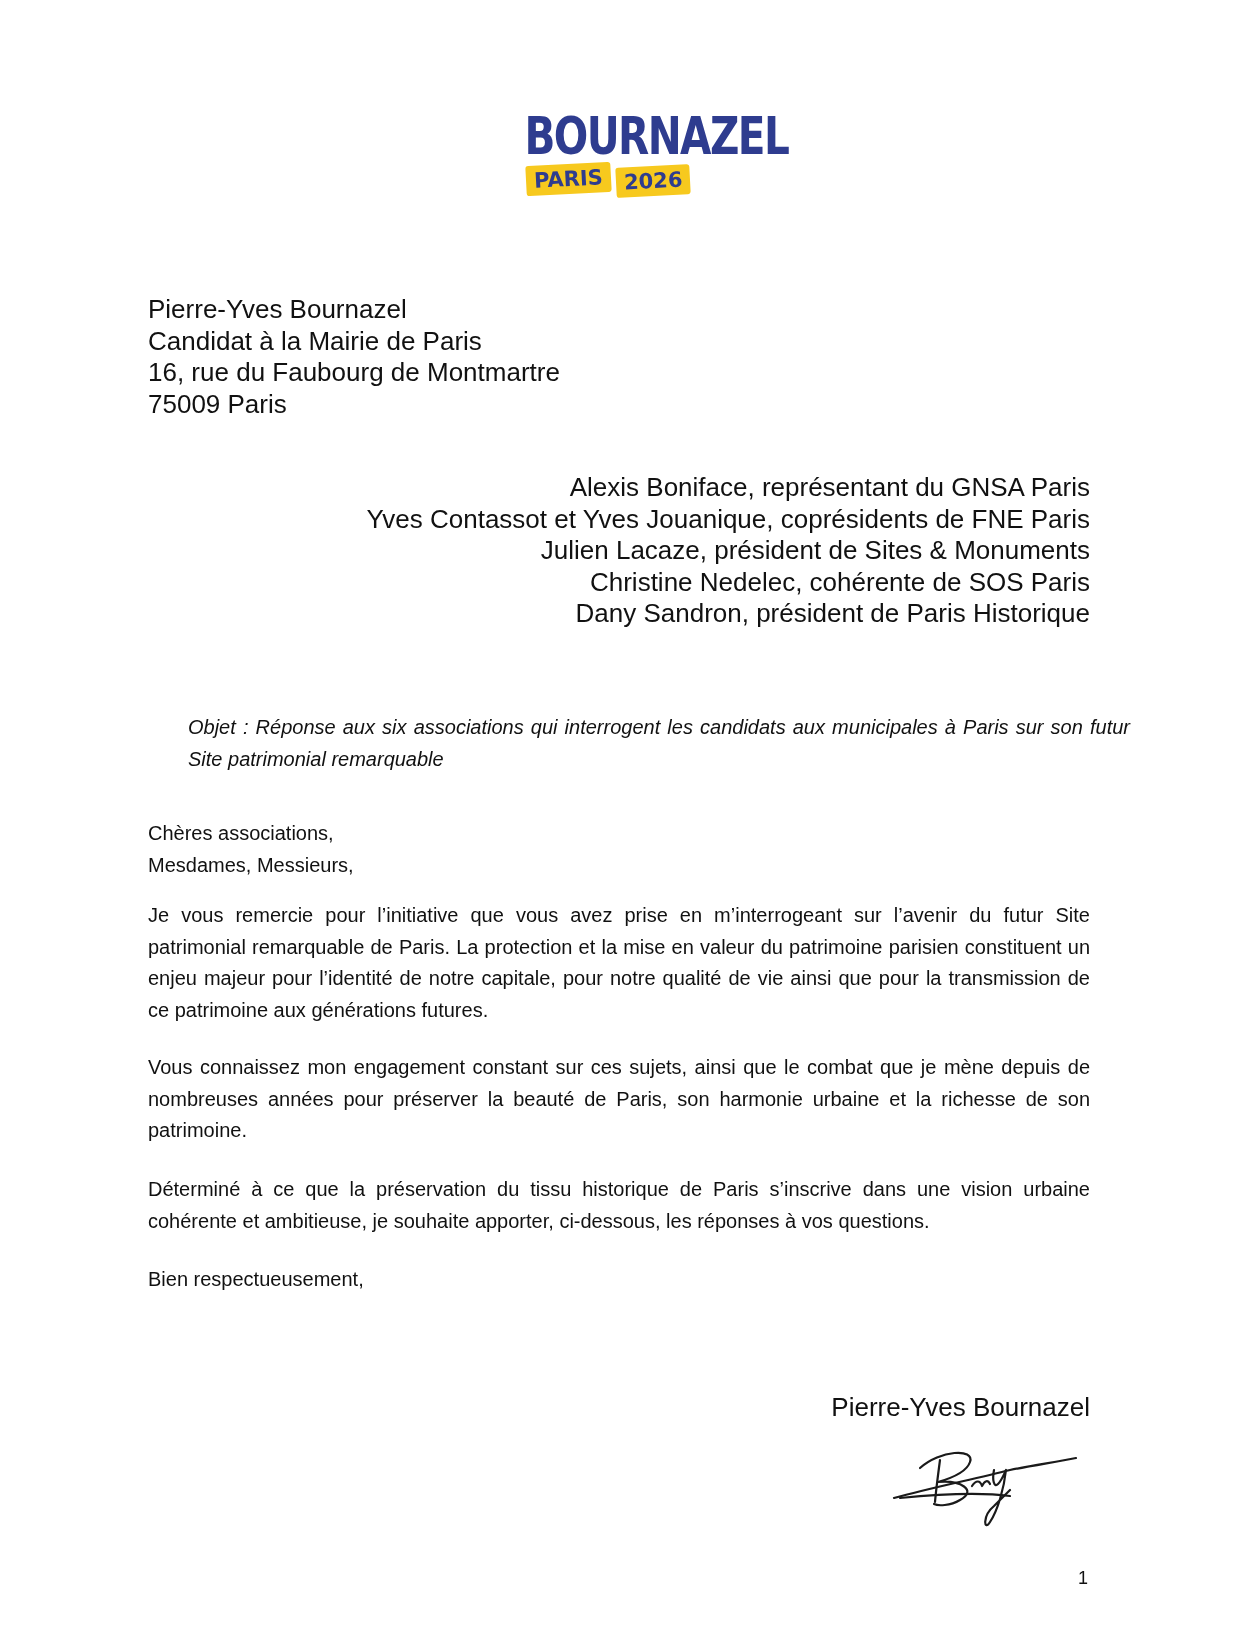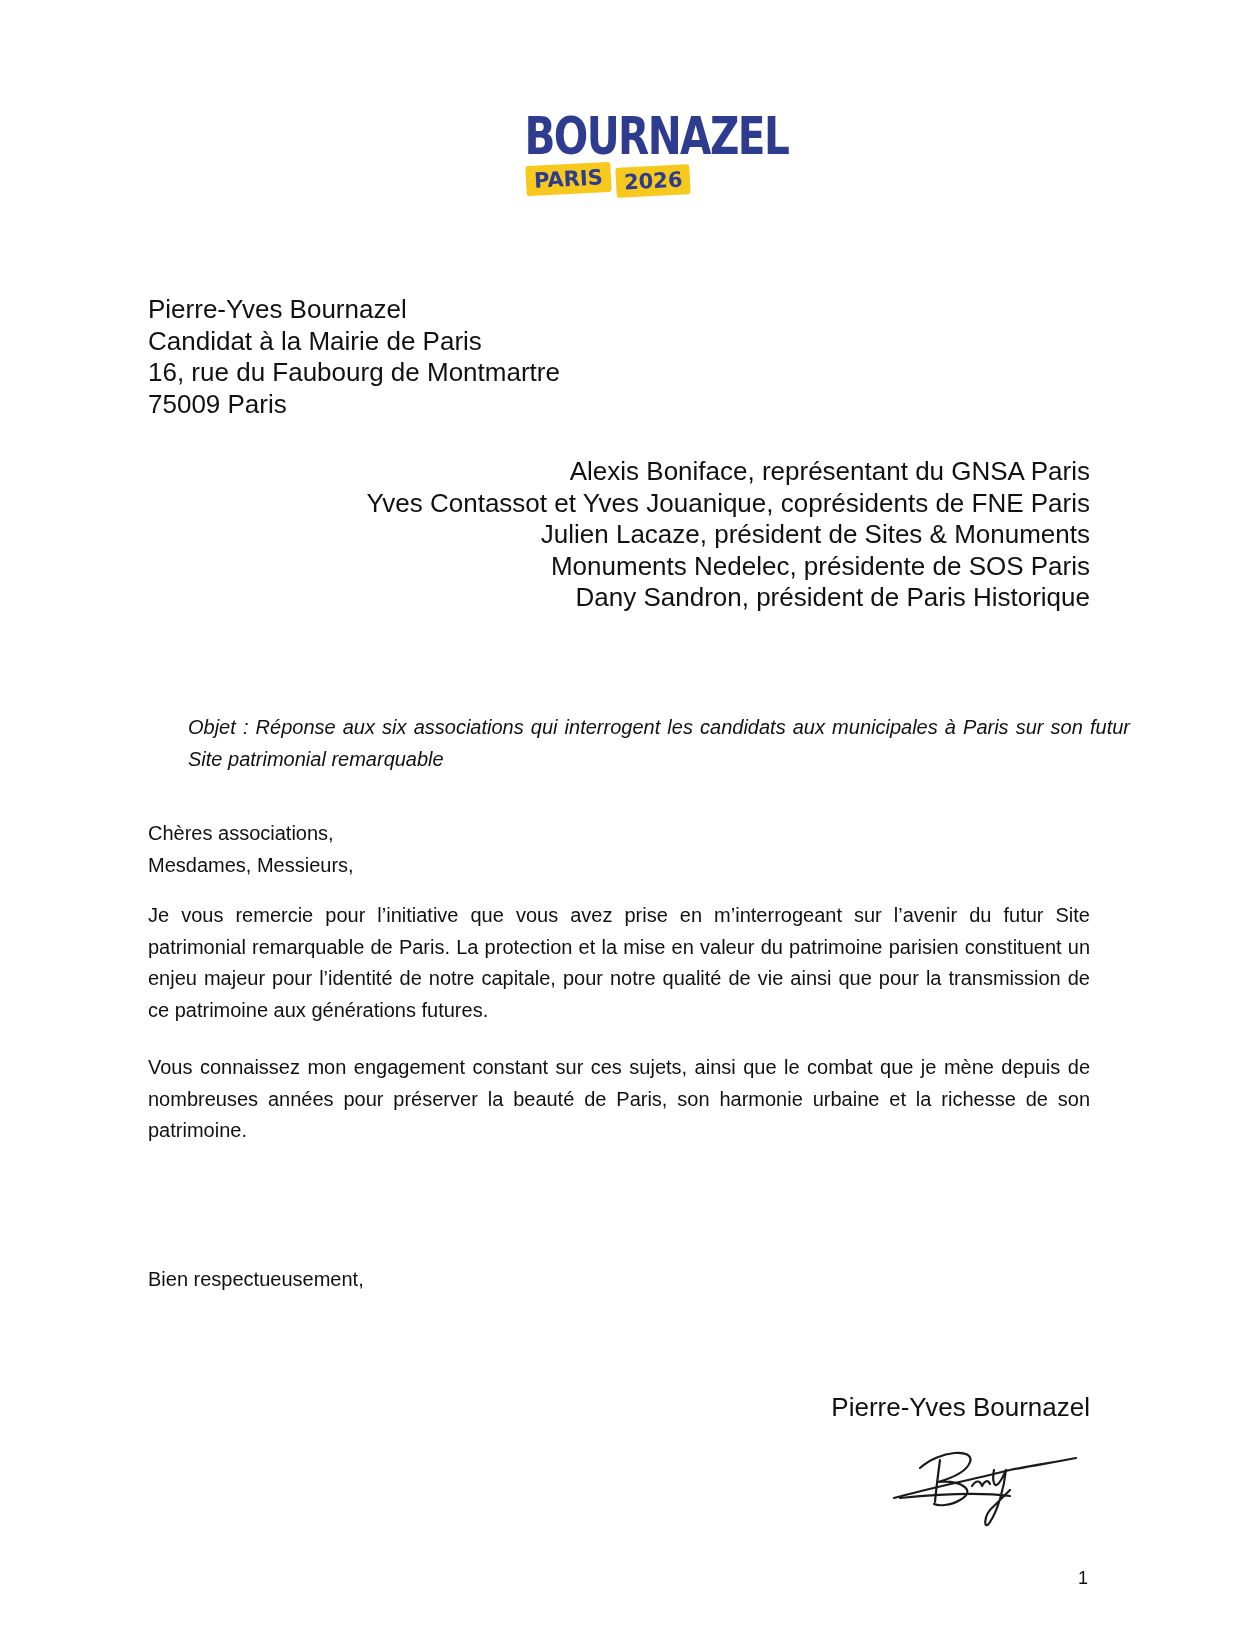--- a/index.html
+++ b/index.html
@@ -14,21 +14,21 @@
                line-height: 56px; color: #2e3c8f; letter-spacing: -2px;
                transform: scaleX(0.78); transform-origin: center top; }
   .badge { position: absolute; background: #f7c91e; color: #2e3c8f; font-weight: bold;
            font-family: "DejaVu Sans", sans-serif; font-size: 21px; line-height: 30px;
            padding: 0 8px; border-radius: 3px; }
   .badge-paris { left: 28px; top: 56px; transform: rotate(-3deg); }
   .badge-year { left: 118px; top: 58px; transform: rotate(-3deg); }
 
   .text { position: absolute; font-size: 26px; line-height: 31.5px; white-space: nowrap; }
   .sender { left: 148px; top: 294px; }
-  .recipients { right: 152px; top: 456px; text-align: right; }
+  .recipients { right: 152px; top: 472px; text-align: right; }
   .block { position: absolute; left: 148px; width: 942px; font-size: 20px; line-height: 31.5px;
            text-align: justify; text-align-last: left; }
   .objet { top: 712px; font-style: italic; margin-left: 40px; }
   .greeting { top: 818px; }
   .para1 { top: 900px; }
   .para2 { top: 1052px; }
   .para3 { top: 1174px; }
   .closing { top: 1264px; }
   .sig-name { right: 152px; top: 1392px; text-align: right; }
   .signature { position: absolute; left: 890px; top: 1440px; width: 190px; height: 100px; }
@@ -50,33 +50,34 @@
     <span class="line">Pierre-Yves Bournazel</span>
     <span class="line">Candidat à la Mairie de Paris</span>
     <span class="line">16, rue du Faubourg de Montmartre</span>
     <span class="line">75009 Paris</span>
   </div>
 
   <div class="text recipients">
     <span class="line">Alexis Boniface, représentant du GNSA Paris</span>
     <span class="line">Yves Contassot et Yves Jouanique, coprésidents de FNE Paris</span>
     <span class="line">Julien Lacaze, président de Sites &amp; Monuments</span>
-    <span class="line">Monuments Nedelec, présidente de SOS Paris</span>
+    <span class="line">Christine Nedelec, cohérente de SOS Paris</span>
     <span class="line">Dany Sandron, président de Paris Historique</span>
   </div>
 
   <div class="block objet">Objet : Réponse aux six associations qui interrogent les candidats aux municipales à Paris sur son futur Site patrimonial remarquable</div>
 
   <div class="block greeting">
     <span class="line">Chères associations,</span>
     <span class="line">Mesdames, Messieurs,</span>
   </div>
 
   <div class="block para1">Je vous remercie pour l’initiative que vous avez prise en m’interrogeant sur l’avenir du futur Site patrimonial remarquable de Paris. La protection et la mise en valeur du patrimoine parisien constituent un enjeu majeur pour l’identité de notre capitale, pour notre qualité de vie ainsi que pour la transmission de ce patrimoine aux générations futures.</div>
   <div class="block para2">Vous connaissez mon engagement constant sur ces sujets, ainsi que le combat que je mène depuis de nombreuses années pour préserver la beauté de Paris, son harmonie urbaine et la richesse de son patrimoine.</div>
+  <div class="block para3">Déterminé à ce que la préservation du tissu historique de Paris s’inscrive dans une vision urbaine cohérente et ambitieuse, je souhaite apporter, ci-dessous, les réponses à vos questions.</div>
 
   <div class="block closing">Bien respectueusement,</div>
 
   <div class="text sig-name">Pierre-Yves Bournazel</div>
 
   <svg class="signature" viewBox="0 0 190 100">
     <g fill="none" stroke="#1a1a1a" stroke-width="2.2" stroke-linecap="round" stroke-linejoin="round">
       <path d="M4 58 C40 48, 80 40, 120 30 C140 26, 165 22, 186 18"></path>
       <path d="M30 28 C50 10, 85 8, 80 22 C76 34, 55 40, 48 42 C70 40, 88 50, 70 60 C60 66, 48 66, 44 64"></path>
       <path d="M50 20 C48 35, 46 50, 45 62"></path>

